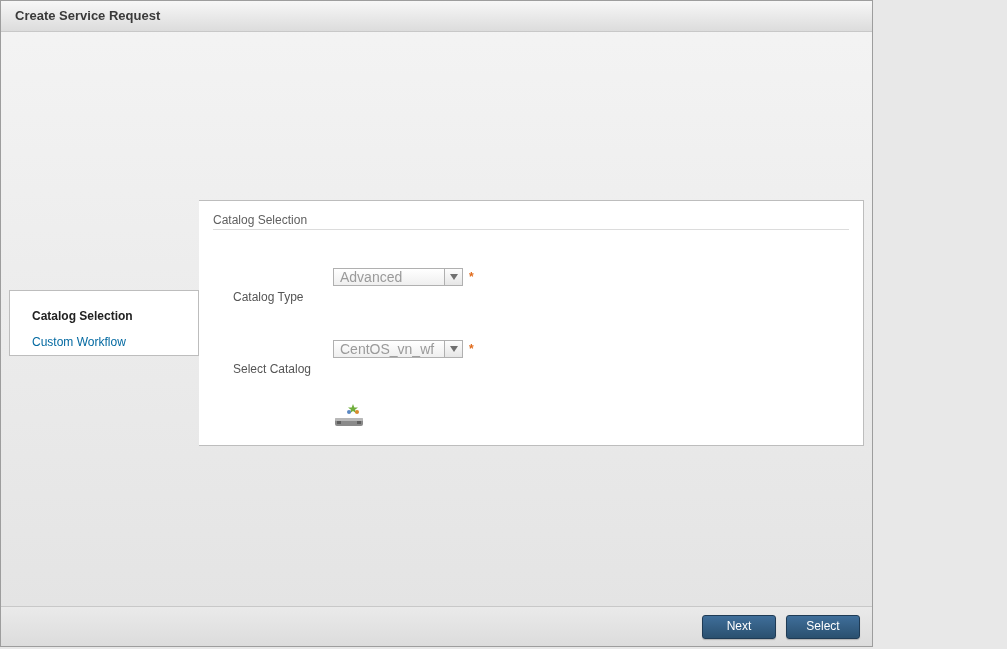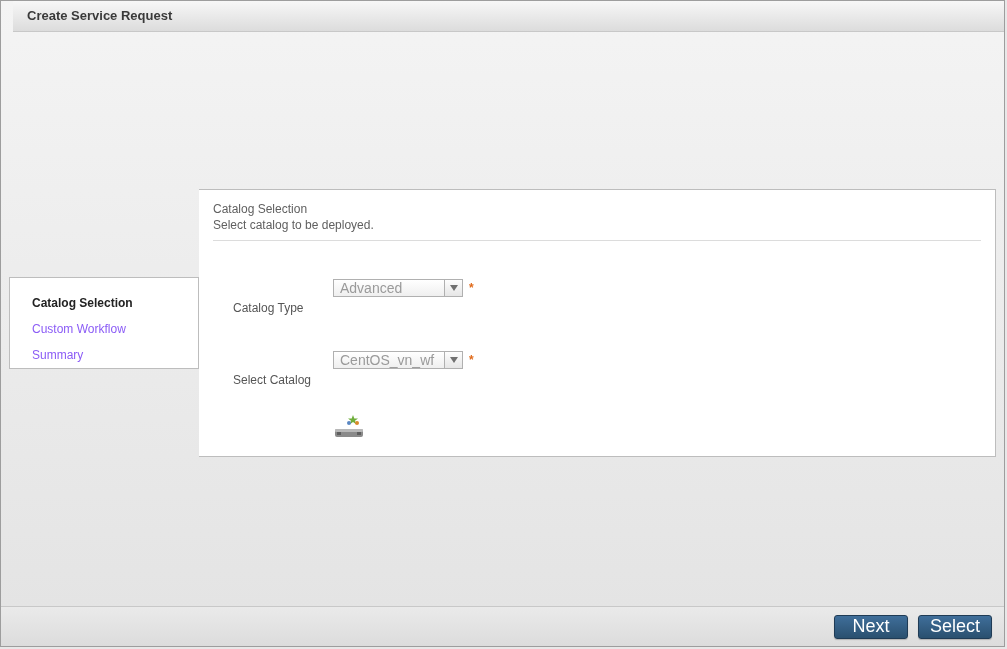--- a/index.html
+++ b/index.html
@@ -8,26 +8,25 @@
     width: 1007px;
     height: 649px;
     font-family: Arial, Helvetica, sans-serif;
     font-size: 12px;
     color: #3a3a3a;
     background: #e8e8e8;
     overflow: hidden;
   }
   .window {
     position: relative;
-    width: 1005px;
+    width: 873px;
     height: 647px;
     border: 1px solid #9d9d9d;
     background: linear-gradient(#f4f4f4, #e3e3e3);
     box-sizing: border-box;
-    padding-left: 12px;
   }
   .titlebar {
     height: 30px;
     line-height: 30px;
     padding-left: 14px;
     font-weight: bold;
     color: #3a3a3a;
     font-size: 13px;
     background: linear-gradient(#f7f7f7, #dcdcdc);
     border-bottom: 1px solid #c8c8c8;
@@ -48,21 +47,21 @@
   }
   .sidebar {
     width: 190px;
     background: #ffffff;
     border: 1px solid #bdbdbd;
     box-sizing: border-box;
     padding-top: 12px;
   }
   .sidebar-item {
     padding: 6px 10px 6px 22px;
-    color: #8b5cf6;
+    color: #0369a1;
     cursor: pointer;
   }
   .sidebar-item.current {
     font-weight: bold;
     color: #222;
   }
   .content {
     flex: 1;
     background: #ffffff;
     border: 1px solid #bdbdbd;
@@ -140,21 +139,21 @@
     padding-right: 12px;
     box-sizing: border-box;
     background: linear-gradient(#eaeaea, #dcdcdc);
     border-top: 1px solid #c8c8c8;
   }
   .btn {
     min-width: 72px;
     height: 22px;
     line-height: 20px;
     text-align: center;
-    font-size: 18px;
+    font-size: 12px;
     color: #ffffff;
     border: 1px solid #1f3b55;
     border-radius: 3px;
     background: linear-gradient(#3f6e9a, #2a506f);
     margin-left: 10px;
     cursor: pointer;
     box-shadow: 0 1px 1px rgba(0,0,0,.2);
   }
 </style>
 </head>
@@ -169,29 +168,25 @@
   <div class="body">
     <div class="panes">
 
       <div class="sidebar">
         <div class="sidebar-item current">
           <span>Catalog Selection</span>
         </div>
         <div class="sidebar-item">
           <span>Custom Workflow</span>
         </div>
-        <div class="sidebar-item">
-          <span>Summary</span>
-        </div>
       </div>
 
       <div class="content">
         <div class="content-header">
           <div class="ch-title">Catalog Selection</div>
-          <div class="ch-sub">Select catalog to be deployed.</div>
         </div>
         <div class="hr"></div>
 
         <div class="form-row">
           <span class="form-label">Catalog Type</span>
           <span class="select-box">
             <span>Advanced</span>
           </span>
           <span class="select-arrow">
             <svg width="8" height="6" viewBox="0 0 8 6">

